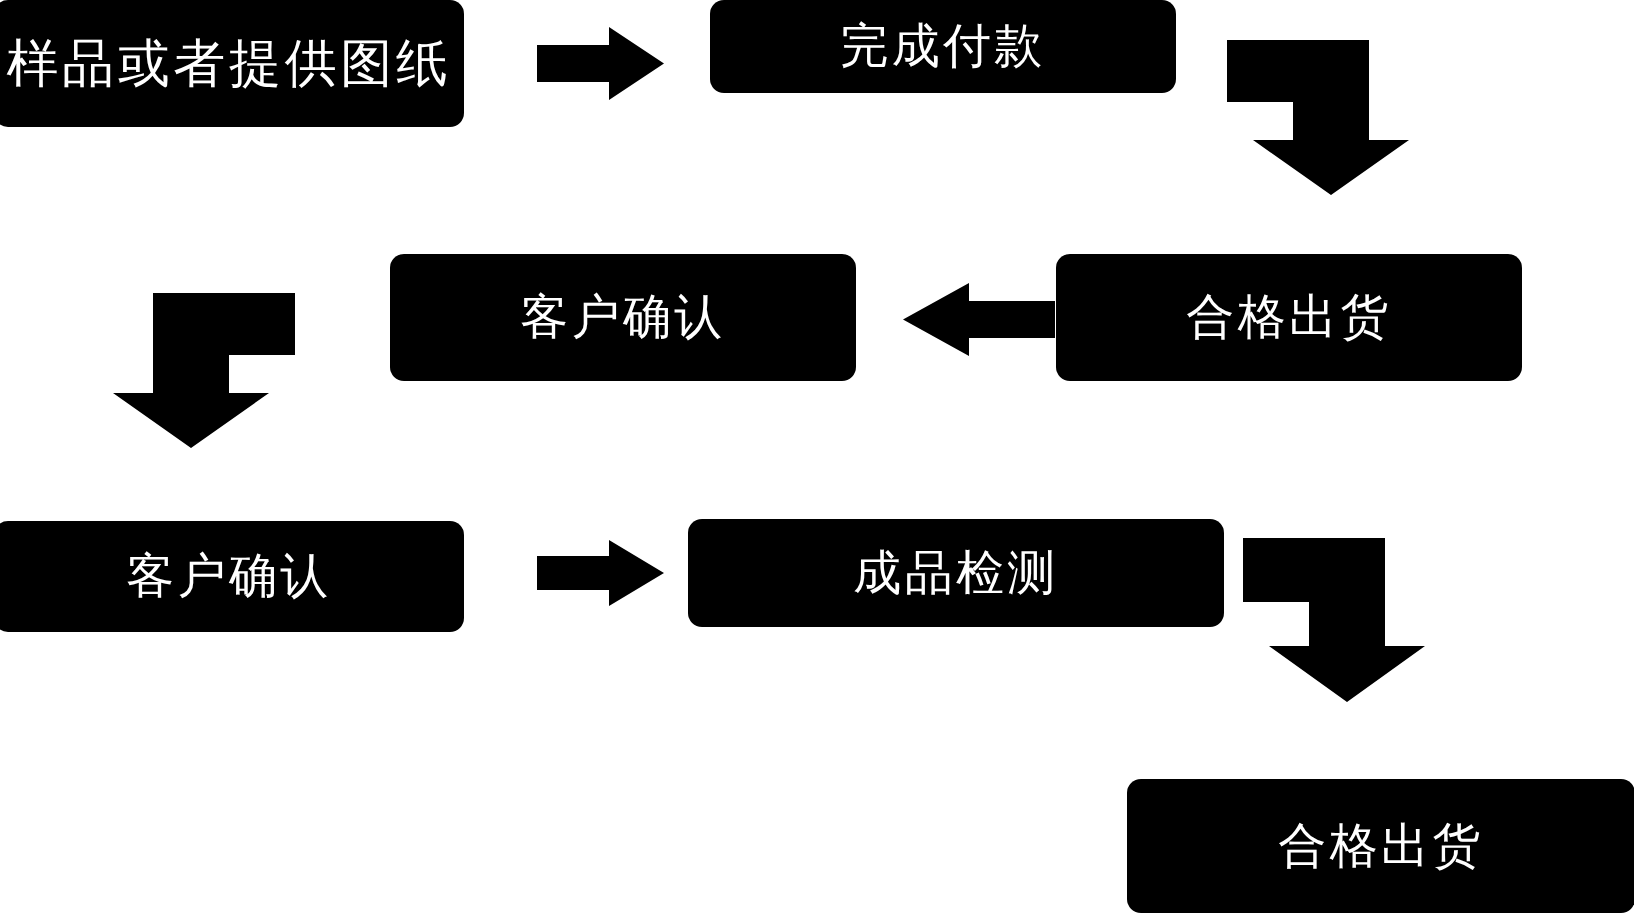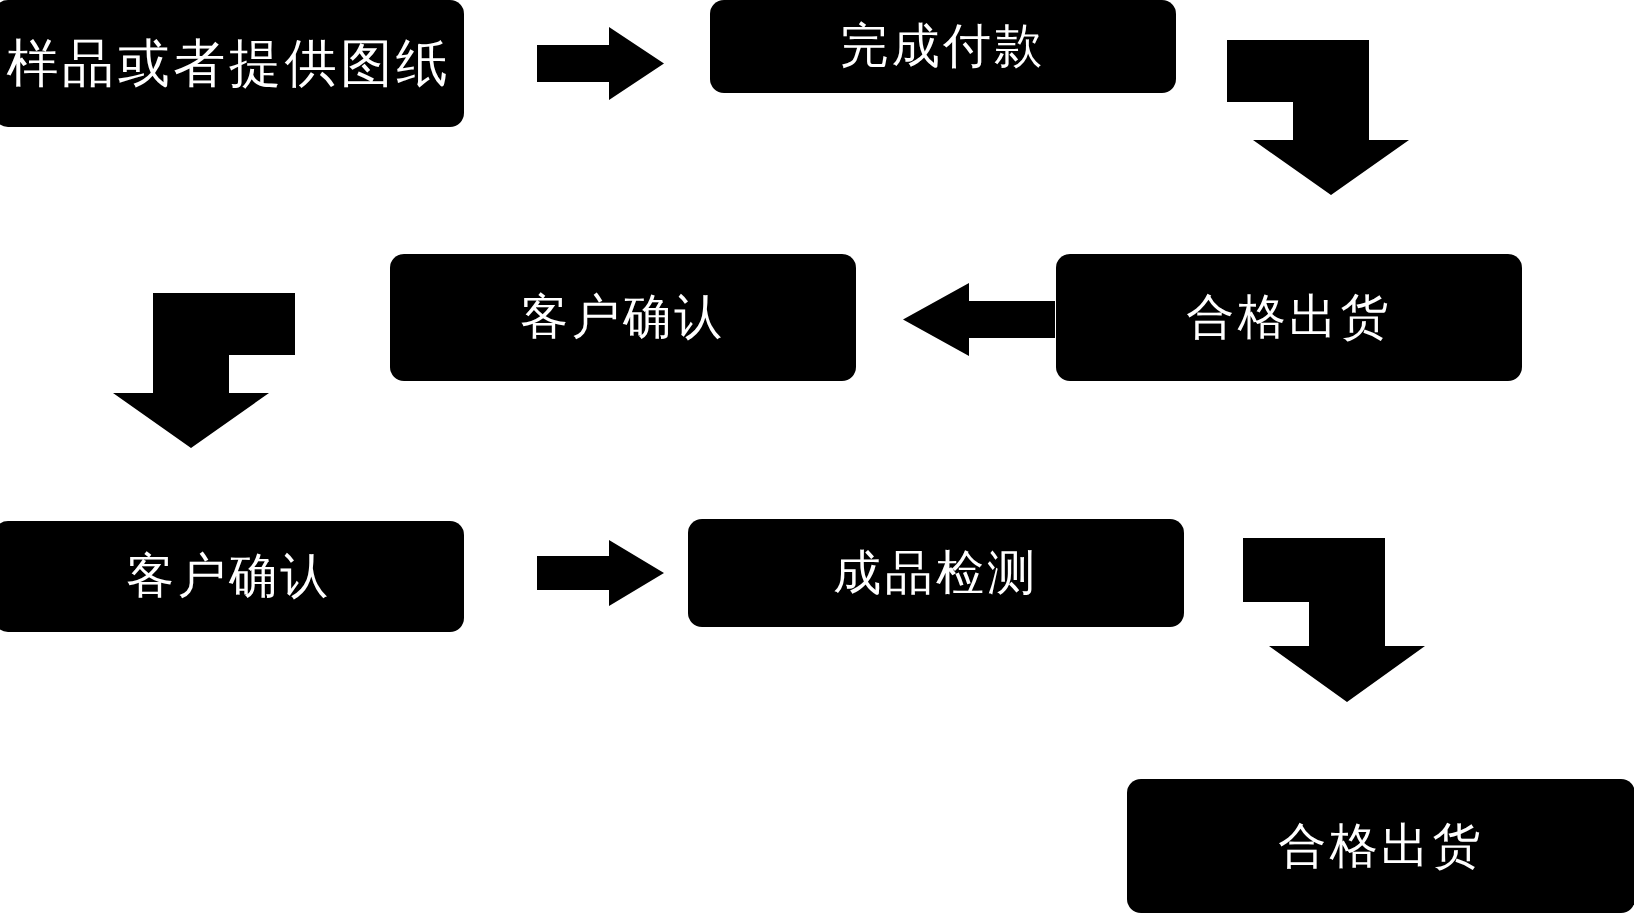--- a/index.html
+++ b/index.html
@@ -97,21 +97,21 @@
   <div class="node" style="left: -6px; top: 521px; width: 470px; height: 111px; font-size: 48px; background: rgb(0, 0, 0); color: rgb(255, 255, 255);">
     <span class="node-label">客户确认</span>
   </div>
 
   <div class="arrow" style="left: 537px; top: 540px; width: 127px; height: 66px;">
     <svg viewBox="0 0 127 66" preserveAspectRatio="none">
       <polygon points="0,16 72,16 72,0 127,33 72,66 72,50 0,50" fill="#000000"></polygon>
     </svg>
   </div>
 
-  <div class="node" style="left: 688px; top: 519px; width: 496px; height: 108px; font-size: 48px; background: rgb(0, 0, 0); color: rgb(255, 255, 255);">
+  <div class="node" style="left: 688px; top: 519px; width: 536px; height: 108px; font-size: 48px; background: rgb(0, 0, 0); color: rgb(255, 255, 255);">
     <span class="node-label">成品检测</span>
   </div>
 
   <div class="arrow" style="left: 1243px; top: 538px; width: 182px; height: 164px;">
     <svg viewBox="0 0 182 164" preserveAspectRatio="none">
       <path d="M 0,0 L 142,0 L 142,108 L 182,108 L 104,164 L 26,108 L 66,108 L 66,64 L 0,64 Z" fill="#000000"></path>
     </svg>
   </div>
 
   <div class="node" style="left: 1127px; top: 779px; width: 508px; height: 134px; font-size: 48px; background: rgb(0, 0, 0); color: rgb(255, 255, 255);">

